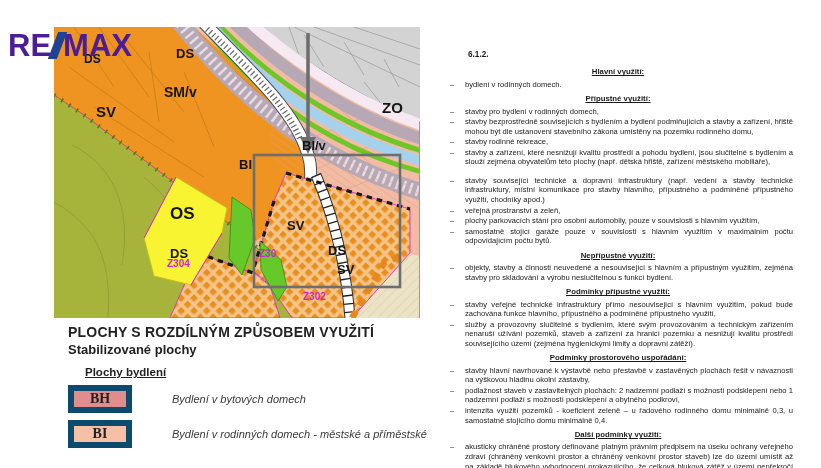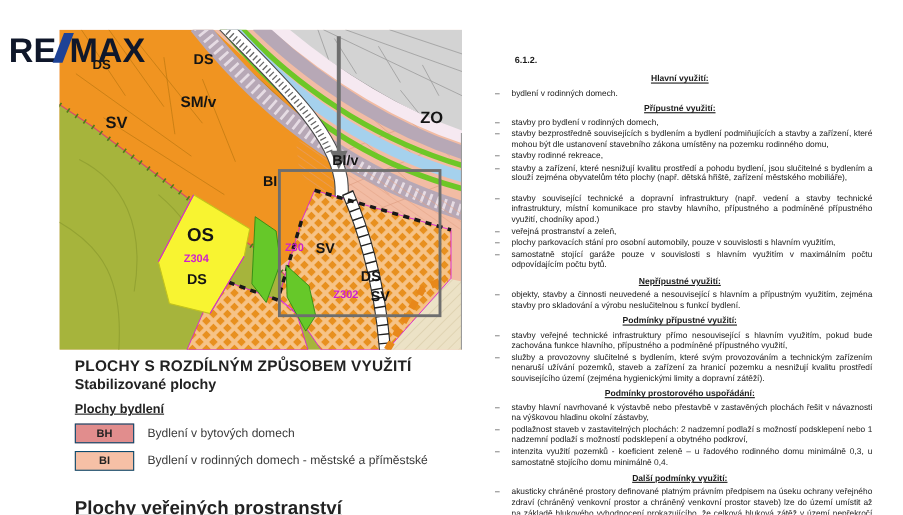--- a/index.html
+++ b/index.html
@@ -2,41 +2,41 @@
 <html><head>
 <meta charset="utf-8">
 <style>
   html,body{margin:0;padding:0;}
   body{
     width:821px;height:468px;position:relative;overflow:hidden;
     background:#ffffff;color:#1a1a1a;
     font-family:"Liberation Sans", sans-serif;
   }
   
-  .logo{position:absolute;left:8px;top:30px;z-index:9;display:flex;
-        font-weight:bold;font-size:31px;letter-spacing:0;color:#0f172a;line-height:1;}
+  .logo{position:absolute;left:8px;top:30px;z-index:9;display:flex;align-items:center;
+        font-weight:bold;font-size:31px;letter-spacing:0;color:#4c1d95;line-height:1;}
   .logo .slash{display:inline-block;width:9px;height:27px;background:#1e4296;
         transform:skewX(-21deg);margin:0 1px 0 2px;}
   
   .map{position:absolute;left:54px;top:27px;width:337px;height:291px;}
   .map svg{position:absolute;left:0;top:0;}
   .mlabel{position:absolute;font-weight:bold;color:#141414;white-space:nowrap;line-height:1;}
-  .mlabel.zc{color:#cf1fcf;}
+  .mlabel.zc{color:#cf1fcf;margin-top:28px;}
   
   .legend{position:absolute;left:68px;top:324px;width:360px;color:#222;}
   .lg-title{font-weight:bold;font-size:14px;letter-spacing:.2px;}
   .lg-sub{font-weight:bold;font-size:13px;margin-top:2px;}
-  .lg-group{font-weight:bold;font-size:11.5px;text-decoration:underline;margin-top:9px;color:#222;}
+  .lg-group{font-weight:bold;font-size:11.5px;text-decoration:underline;margin-top:9px;color:#222;margin-left:17px;}
   .lg-group.big{font-size:17px;margin-top:24px;}
   .lg-row{display:flex;align-items:center;margin-top:7px;}
-  .sw{width:52px;height:16px;border:1px solid #0c4a6e;display:flex;align-items:center;justify-content:center;
-      font-weight:bold;font-size:10px;color:#222;flex:none;}
+  .sw{width:52px;height:16px;border:6px solid #0c4a6e;display:flex;align-items:center;justify-content:center;
+      font-weight:bold;font-size:14px;color:#222;flex:none;font-family:Liberation Serif, serif;}
   .sw-bh{background:#e18d8d;}
   .sw-bi{background:#f6c0a6;}
-  .lg-label{font-size:11px;color:#3a3a3a;margin-left:0;}
+  .lg-label{font-size:11px;color:#3a3a3a;margin-left:28px;font-style:italic;}
   .lg-row .sw{margin-right:0;}
   .lg-row{gap:12px;}
   
   .regs{position:absolute;left:443px;top:50px;width:350px;font-size:7.6px;line-height:1.26;
         text-align:justify;color:#1a1a1a;}
   .sec-head{font-weight:bold;font-size:8.2px;display:flex;gap:30px;padding-left:25px;
             margin-bottom:7px;text-align:left;}
   .regs h4{font-size:7.8px;font-weight:bold;text-decoration:underline;margin:5px 0 2.5px 0;text-align:center;}
   .item{display:flex;margin-bottom:1px;}
   .item .dash{flex:0 0 15px;padding-left:7px;}
@@ -176,21 +176,21 @@
       <span class="txt">bydlení v rodinných domech.</span>
     </div>
 
   <h4>Přípustné využití:</h4>
   <div class="item">
       <span class="dash">–</span>
       <span class="txt">stavby pro bydlení v rodinných domech,</span>
     </div>
   <div class="item">
       <span class="dash">–</span>
-      <span class="txt">stavby bezprostředně souvisejících s bydlením a bydlení podmiňujících a stavby a zařízení, které mohou být dle ustanovení stavebního zákona umístěny na pozemku rodinného domu,</span>
+      <span class="txt">stavby bezprostředně souvisejících s bydlením a bydlení podmiňujících a stavby a zařízení, hřiště mohou být dle ustanovení stavebního zákona umístěny na pozemku rodinného domu,</span>
     </div>
   <div class="item">
       <span class="dash">–</span>
       <span class="txt">stavby rodinné rekreace,</span>
     </div>
   <div class="item">
       <span class="dash">–</span>
       <span class="txt">stavby a zařízení, které nesnižují kvalitu prostředí a pohodu bydlení, jsou slučitelné s bydlením a slouží zejména obyvatelům této plochy (např. dětská hřiště, zařízení městského mobiliáře),</span>
     </div>
   <div class="item gap">

